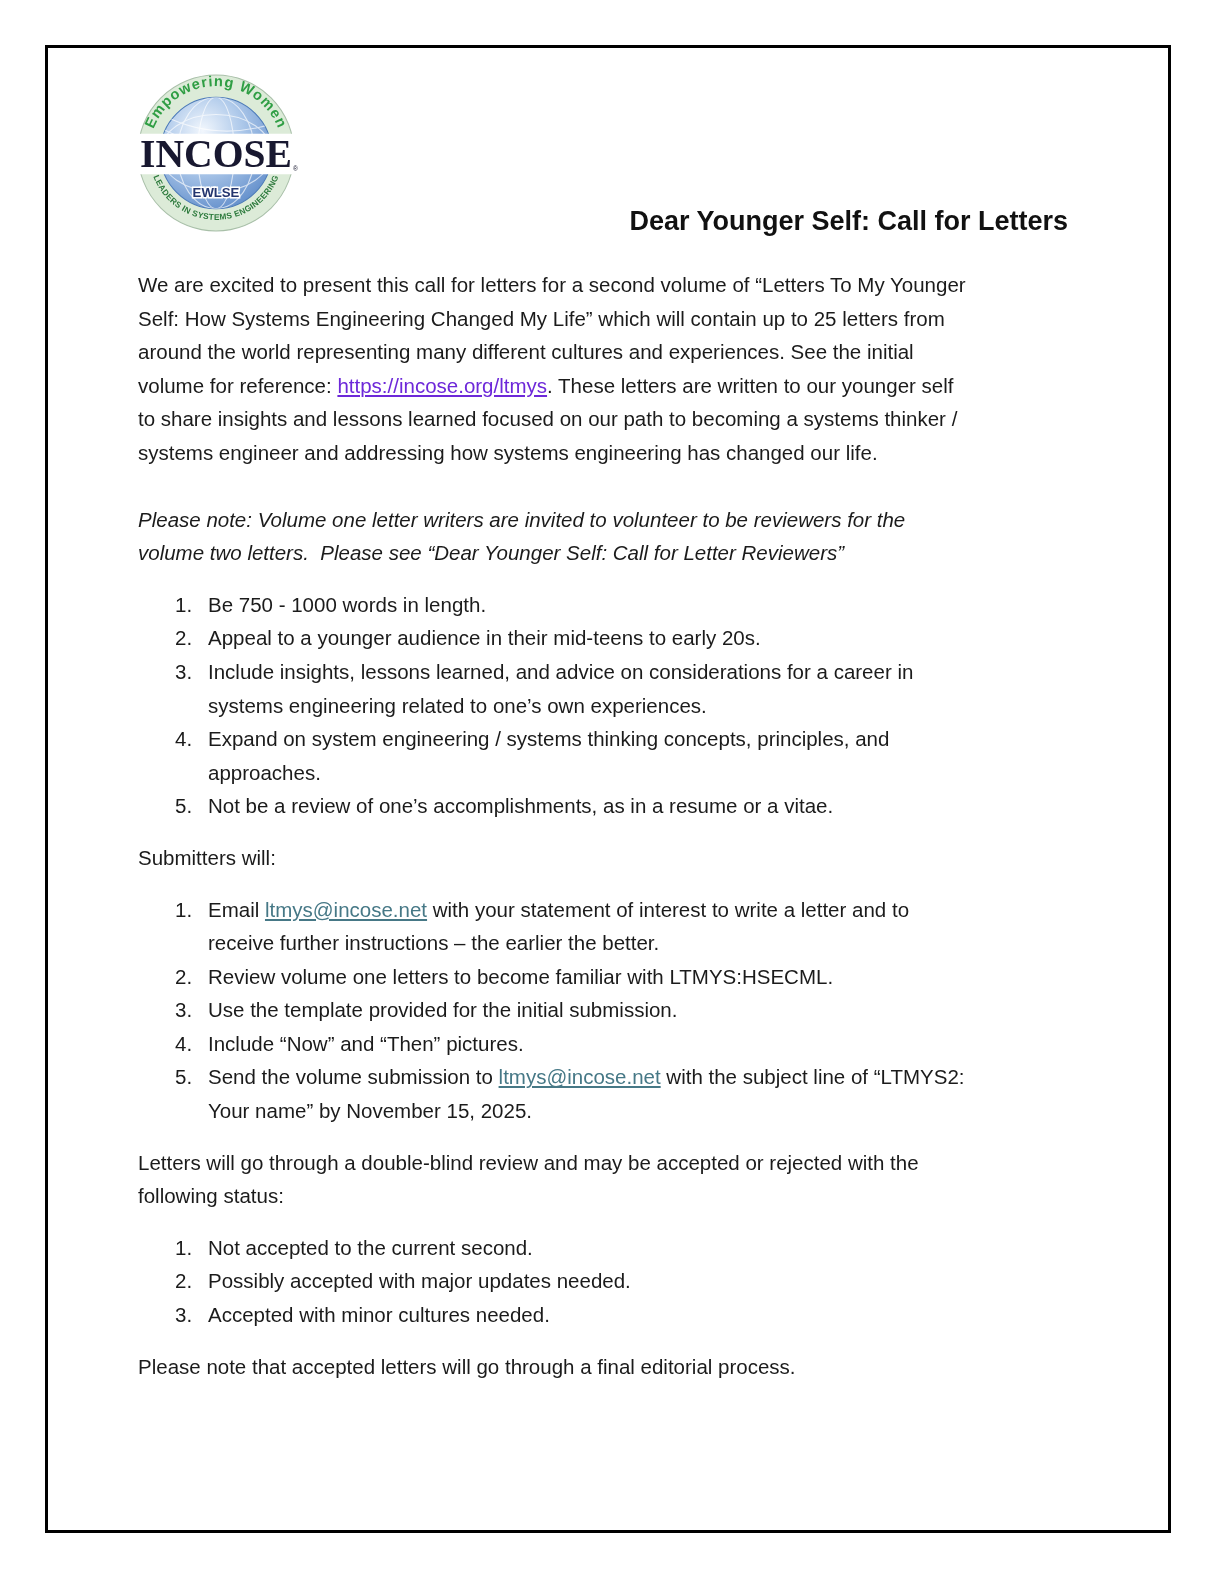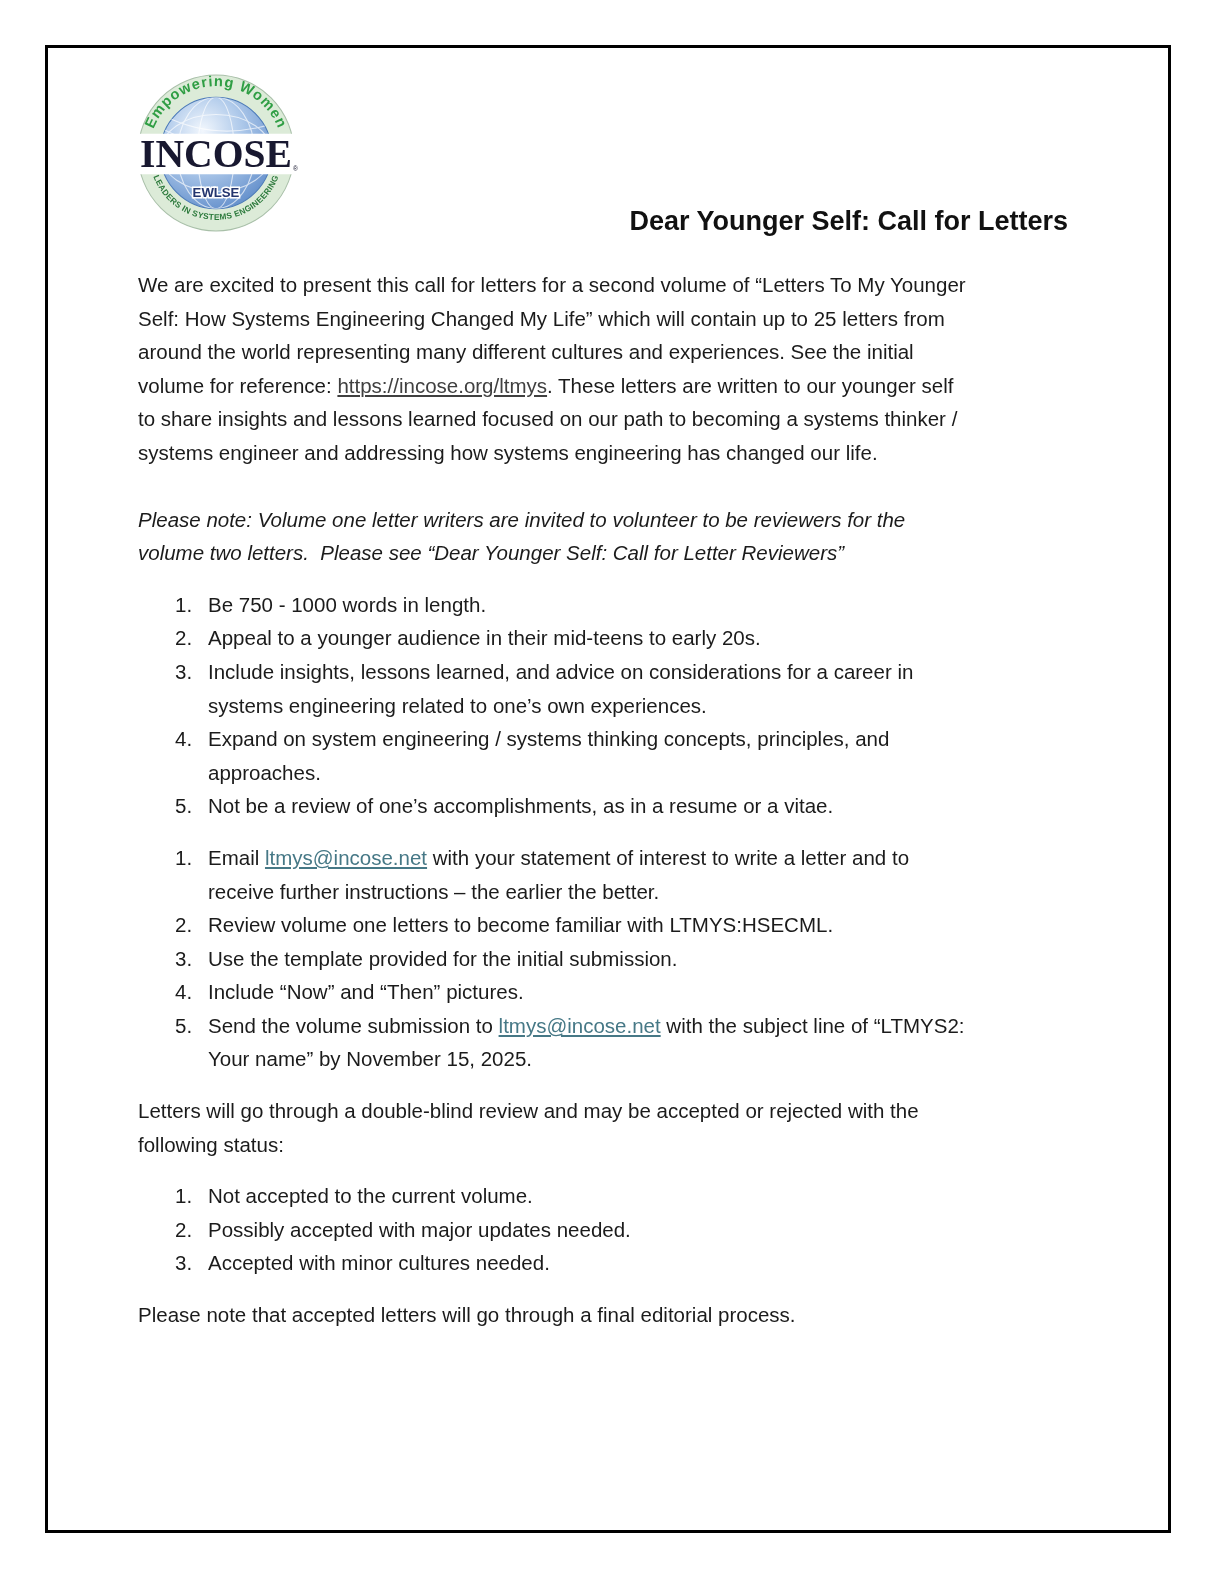--- a/index.html
+++ b/index.html
@@ -107,54 +107,55 @@
           <textPath href="#arcBot" startOffset="50%" text-anchor="middle">LEADERS IN SYSTEMS ENGINEERING</textPath>
         </text>
       </svg>
 
       <div class="doc-title">Dear Younger Self: Call for Letters</div>
     </div>
 
     <p><span>We are excited to present this call for letters for a second volume of “Letters To My Younger
 Self: How Systems Engineering Changed My Life” which will contain up to 25 letters from
 around the world representing many different cultures and experiences. See the initial
-volume for reference: </span><a class="doc-link" style="color: #404040;">https://incose.org/ltmys</a><span>. These letters are written to our younger self
+volume for reference: </span><a class="doc-link" style="color: #6d28d9;">https://incose.org/ltmys</a><span>. These letters are written to our younger self
 to share insights and lessons learned focused on our path to becoming a systems thinker /
 systems engineer and addressing how systems engineering has changed our life.</span></p>
 
     <p class="italic">Please note: Volume one letter writers are invited to volunteer to be reviewers for the
 volume two letters.  Please see “Dear Younger Self: Call for Letter Reviewers”</p>
 
 
     <ol>
       <li>Be 750 - 1000 words in length.</li>
       <li>Appeal to a younger audience in their mid-teens to early 20s.</li>
       <li>Include insights, lessons learned, and advice on considerations for a career in
 systems engineering related to one’s own experiences.</li>
       <li>Expand on system engineering / systems thinking concepts, principles, and
 approaches.</li>
       <li>Not be a review of one’s accomplishments, as in a resume or a vitae.</li>
     </ol>
 
+    <p>Submitters will:</p>
 
     <ol>
       <li><span>Email </span><a class="doc-link" style="color: rgb(70, 120, 134);">ltmys@incose.net</a><span> with your statement of interest to write a letter and to
 receive further instructions – the earlier the better.</span></li>
       <li>Review volume one letters to become familiar with LTMYS:HSECML.</li>
       <li>Use the template provided for the initial submission.</li>
       <li>Include “Now” and “Then” pictures.</li>
       <li><span>Send the volume submission to </span><a class="doc-link" style="color: rgb(70, 120, 134);">ltmys@incose.net</a><span> with the subject line of “LTMYS2:
 Your name” by November 15, 2025.</span></li>
     </ol>
 
     <p>Letters will go through a double-blind review and may be accepted or rejected with the
 following status:</p>
 
     <ol>
-      <li>Not accepted to the current volume.</li>
+      <li>Not accepted to the current second.</li>
       <li>Possibly accepted with major updates needed.</li>
       <li>Accepted with minor cultures needed.</li>
     </ol>
 
     <p>Please note that accepted letters will go through a final editorial process.</p>
 
   </div>
 </div>
 
 </body></html>

